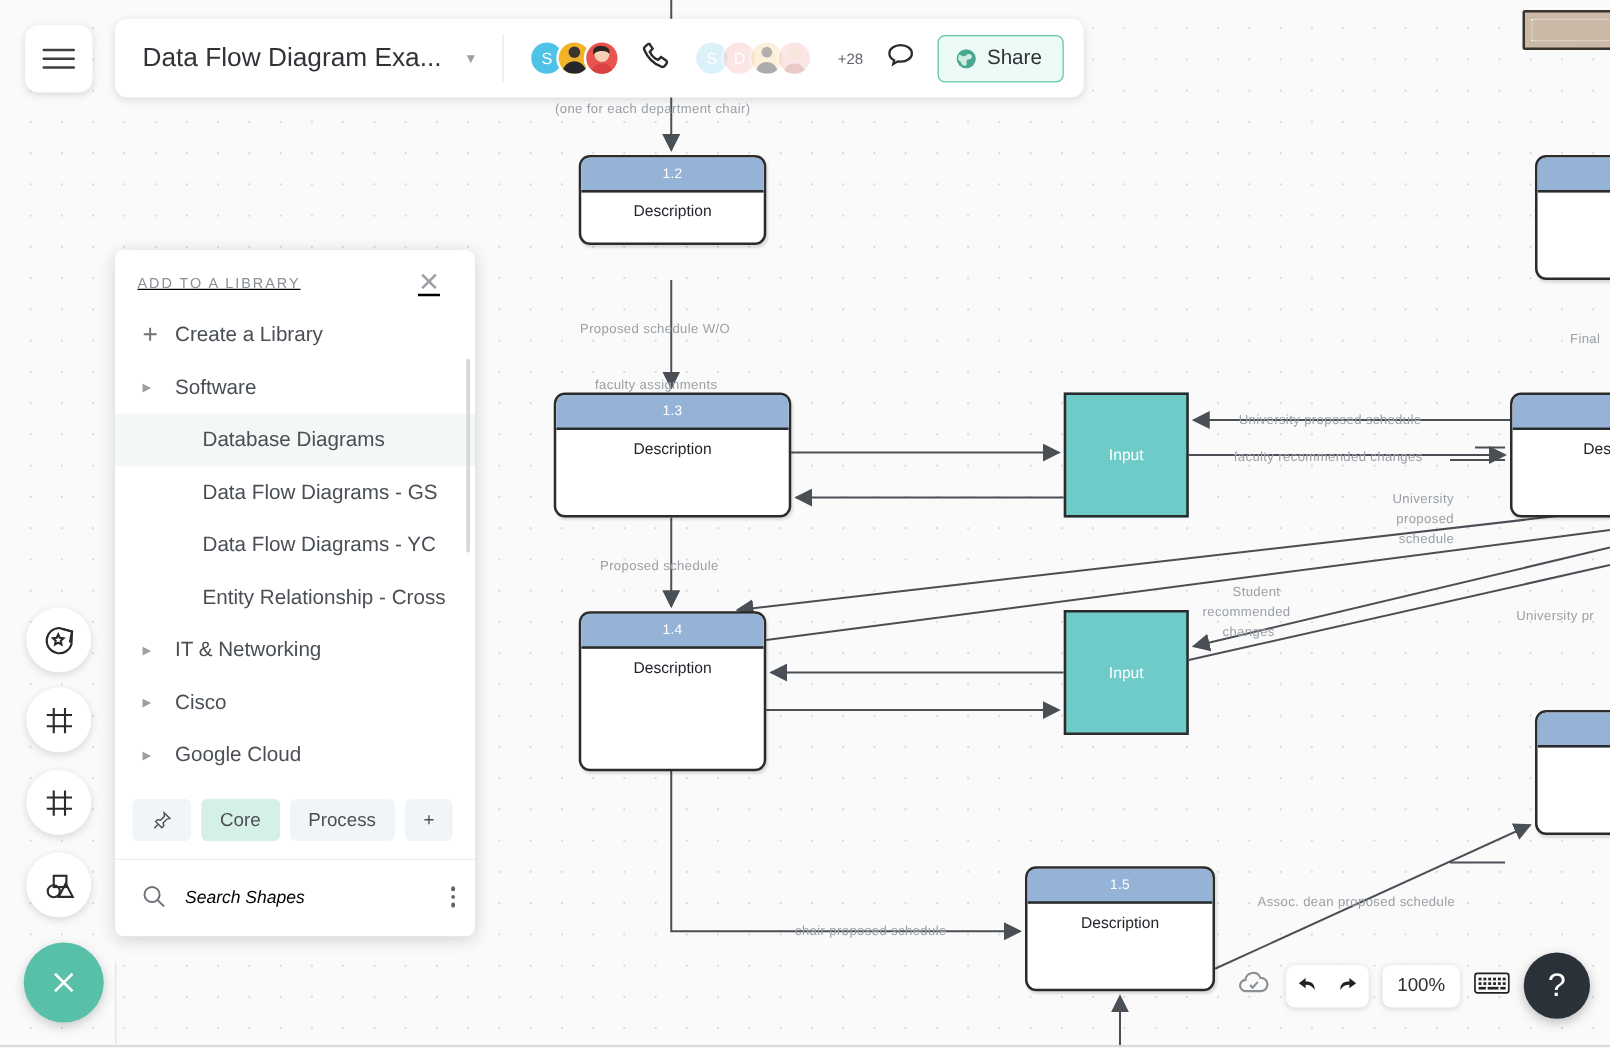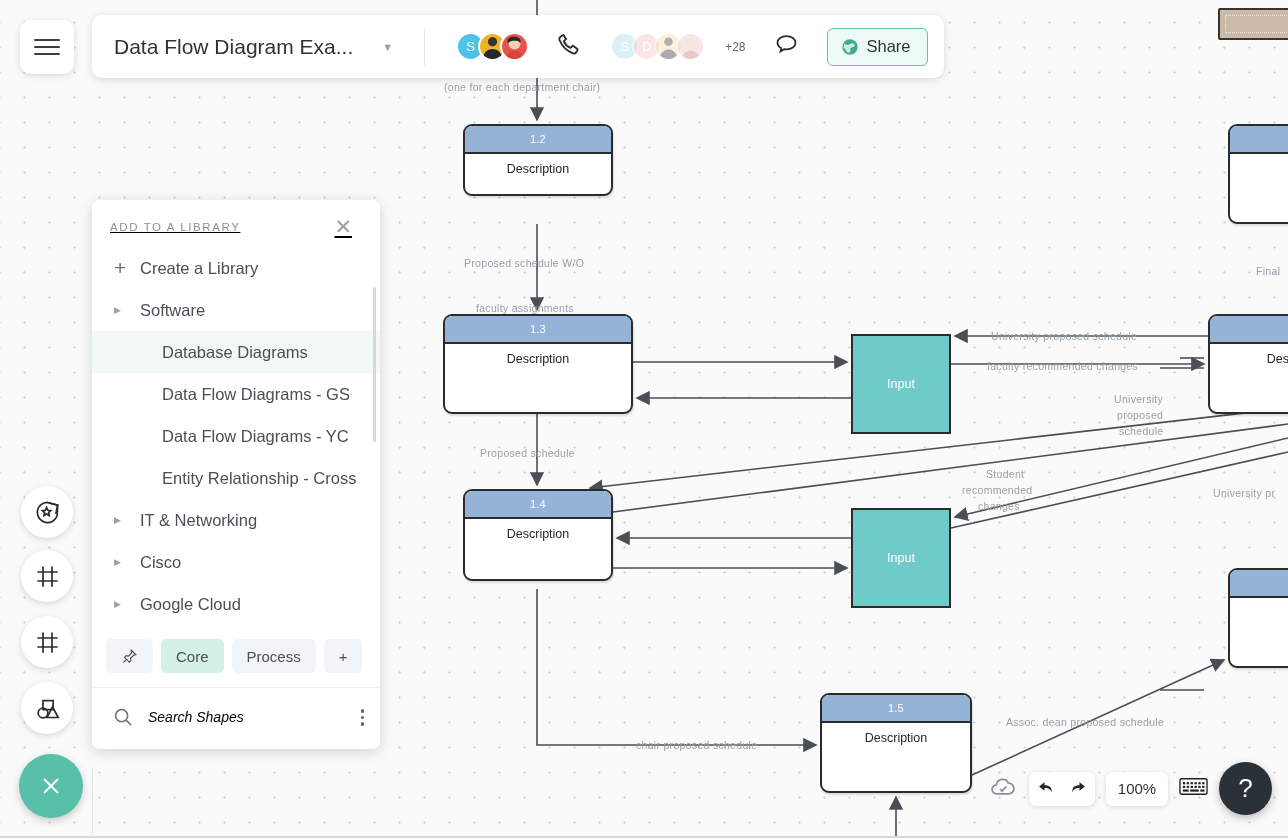--- a/index.html
+++ b/index.html
@@ -39,21 +39,21 @@
     line-height: 26px;
     letter-spacing: .2px;
   }
   .proc .body { text-align: center; padding-top: 8px; font-size: 12.5px; color: #22262b; }
 
   .ext {
     position: absolute;
     background: #6ecbc8;
     border: 2px solid #2b2b2b;
     display: flex; align-items: center; justify-content: center;
-    color: #ffffff; font-size: 12.5px; margin-top: 20px;
+    color: #ffffff; font-size: 12.5px;
   }
   .tan {
     position: absolute;
     background: #cbb9a8;
     border: 2px solid #3a332c;
     border-radius: 2px;
   }
   .tan:before {
     content: ""; position: absolute; left: 5px; right: 5px; top: 5px; bottom: 5px;
     border: 1px dotted #efe6dc;
@@ -73,21 +73,21 @@
     position: absolute; left: 20px; top: 20px; width: 54px; height: 54px;
     background: #fff; border-radius: 11px; box-shadow: 0 2px 7px rgba(0,0,0,.13);
     display: flex; align-items: center; justify-content: center; cursor: pointer;
   }
   #menu-btn .bars { width: 26px; }
   #menu-btn .bars i { display: block; height: 2px; background: #3c4043; margin: 5px 0; border-radius: 2px; }
 
   #topbar {
     position: absolute; left: 92px; top: 15px; height: 63px;
     background: #fff; border-radius: 10px; box-shadow: 0 2px 8px rgba(0,0,0,.13);
-    display: flex; align-items: center; padding: 0 16px 0 22px; gap: 15px;
+    display: flex; align-items: center; padding: 0 16px 0 22px; gap: 4px;
   }
   #doc-title { font-size: 21px; color: #2f3337; white-space: nowrap; }
   #title-caret { margin-left: 14px; color: #9aa0a6; font-size: 11px; }
   .vdiv { width: 1px; height: 38px; background: #e4e6e8; margin: 0 16px; }
 
   .avgroup { display: flex; align-items: center; }
   .av {
     width: 29px; height: 29px; border-radius: 50%;
     margin-left: -7px; border: 2px solid #fff;
     display: flex; align-items: center; justify-content: center;
@@ -237,21 +237,21 @@
     <div class="proc" style="left:463px;top:124px;width:150px;height:72px;">
       <div class="hdr">1.2</div>
       <div class="body">Description</div>
     </div>
 
     <div class="proc" style="left:443px;top:314px;width:190px;height:100px;">
       <div class="hdr">1.3</div>
       <div class="body">Description</div>
     </div>
 
-    <div class="proc" style="left:463px;top:489px;width:150px;height:92px;">
+    <div class="proc" style="left:463px;top:489px;width:150px;height:128px;">
       <div class="hdr">1.4</div>
       <div class="body">Description</div>
     </div>
 
     <div class="proc" style="left:820px;top:693px;width:152px;height:100px;">
       <div class="hdr">1.5</div>
       <div class="body">Description</div>
     </div>
 
     <div class="proc" style="left:1228px;top:124px;width:150px;height:100px;">

